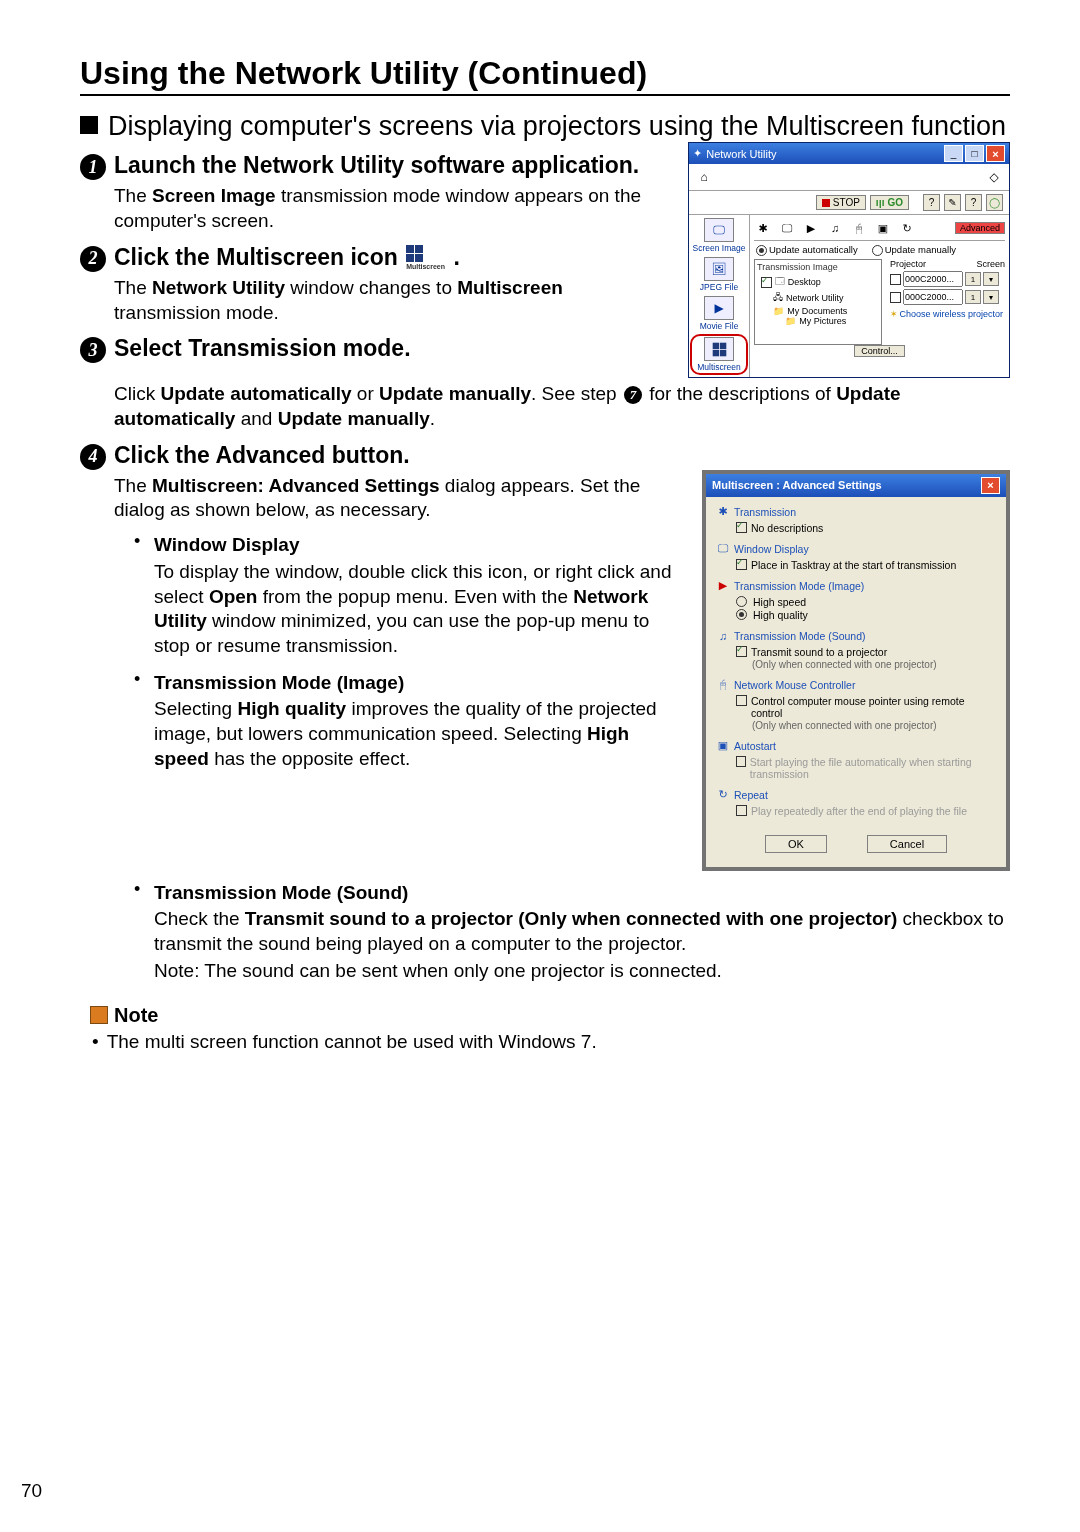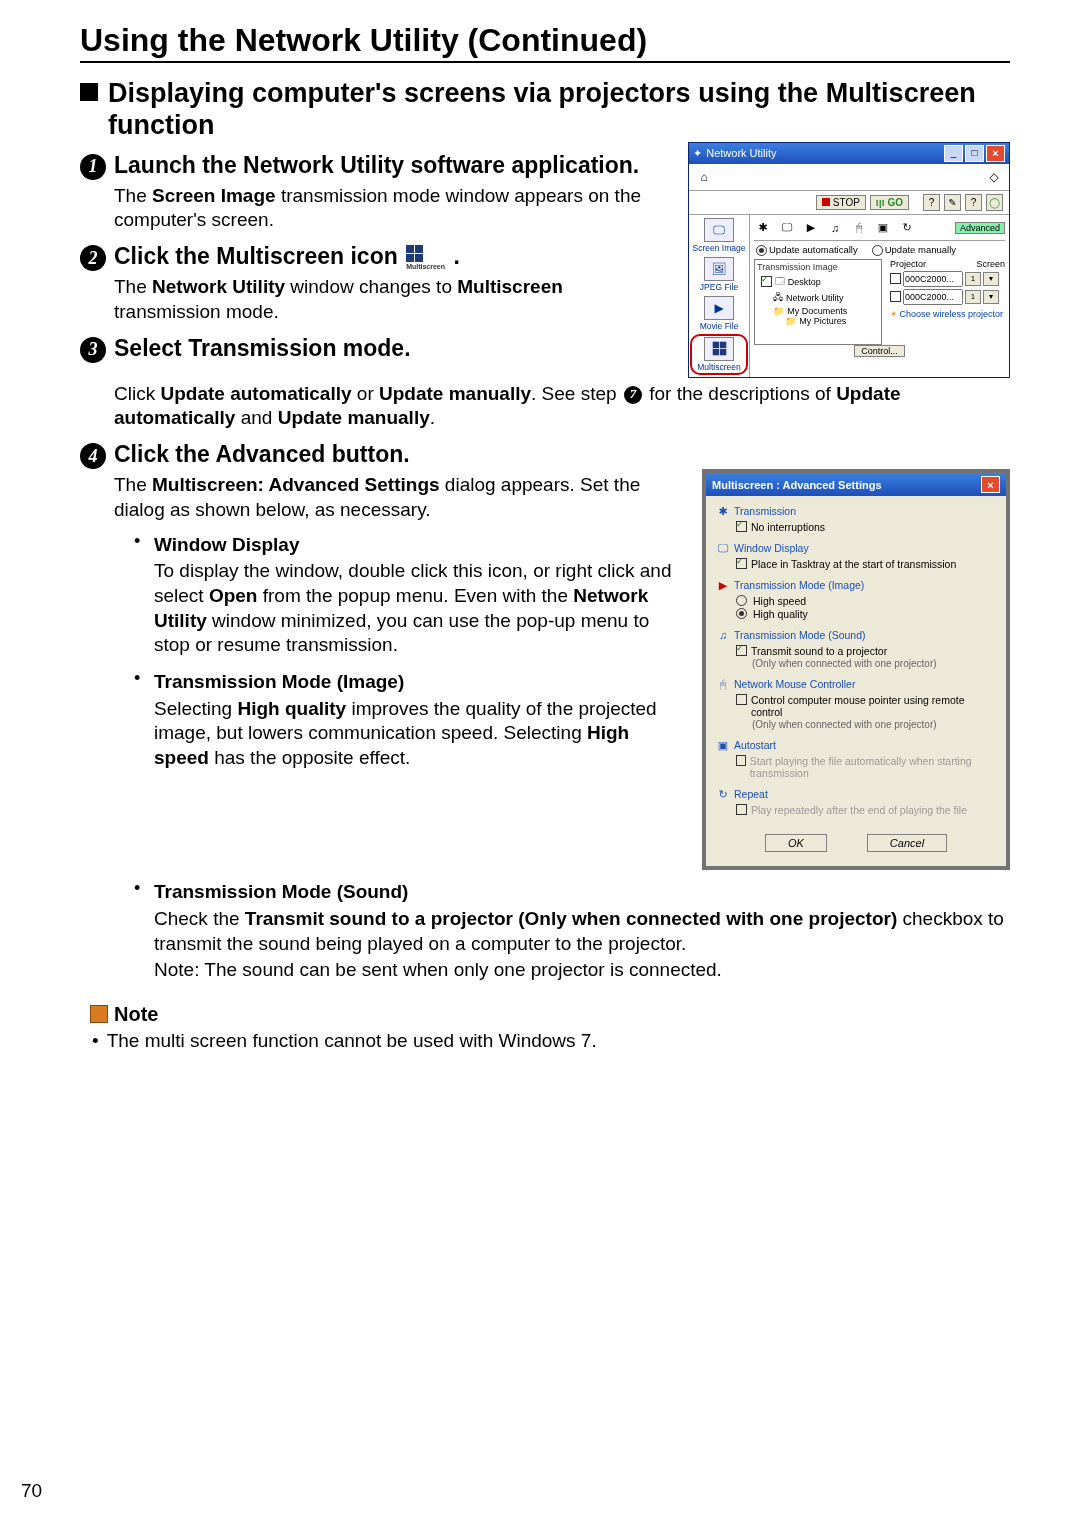--- a/index.html
+++ b/index.html
@@ -7,37 +7,37 @@
     padding: 0;
     background: #fff;
     font-family: Arial, Helvetica, sans-serif;
     color: #000;
     width: 1080px;
   }
   .page {
     width: 1080px;
     height: 1532px;
     box-sizing: border-box;
-    padding: 22px 70px 40px 80px;
+    padding: 55px 70px 40px 80px;
     position: relative;
   }
   .h1 {
     font-size: 32px;
     font-weight: bold;
     border-bottom: 2px solid #000;
     padding-bottom: 2px;
     margin-bottom: 14px;
   }
   .h2-row { display: flex; align-items: flex-start; gap: 10px; }
   .square {
     width: 18px; height: 18px; background: #000; margin-top: 6px; flex: 0 0 18px;
   }
   .h2 {
     font-size: 27px;
-    font-weight: bold;
+    font-weight: normal;
     line-height: 1.2;
   }
   .step-row { display: flex; align-items: flex-start; gap: 8px; margin-top: 10px; }
   .step-num {
     width: 26px; height: 26px; border-radius: 50%;
     background: #000; color: #fff; font-weight: bold;
     display: flex; align-items: center; justify-content: center;
     font-size: 18px; font-style: italic; flex: 0 0 26px; margin-top: 2px;
     font-family: Georgia, serif;
   }
@@ -118,21 +118,21 @@
     width:28px;height:22px;border:1px solid #808080;background:#eef;
     margin:0 auto 1px;display:flex;align-items:center;justify-content:center;font-size:12px;
   }
   .side-item.circled {
     border:2px solid #c00; border-radius:10px;
   }
   .nu-main { flex:1; padding:4px; font-size:10px; }
   .nu-icons-row { display:flex; gap:6px; align-items:center; padding-bottom:3px; border-bottom:1px solid #a0a0a0;}
   .nu-icons-row .glyph-box{font-size:11px;}
   .adv-btn{
-    margin-left:auto;border:1px solid #808080;background:#86efac;
+    margin-left:auto;border:1px solid #808080;background:#ef4444;
     padding:0 4px;font-size:9px;
   }
   .radio-row{display:flex;gap:14px;padding:3px 2px;font-size:9.5px;}
   .radio{width:9px;height:9px;border:1px solid #333;border-radius:50%;display:inline-block;position:relative;margin-right:2px;vertical-align:middle;}
   .radio.sel::after{content:"";position:absolute;inset:2px;background:#333;border-radius:50%;}
   .panel-row{display:flex;gap:8px;}
   .tree-panel{flex:1;border:1px solid #808080;background:#fff;padding:2px;height:80px;overflow:hidden;font-size:9px;}
   .tree-panel .hdr{font-size:9px;color:#333;margin-bottom:2px;}
   .tree-item{padding-left:4px;display:flex;align-items:center;gap:3px;}
   .chk{width:9px;height:9px;border:1px solid #333;display:inline-block;position:relative;}
@@ -162,21 +162,21 @@
   .adv-title .spacer{flex:1;}
   .adv-body{padding:8px 10px 6px;}
   .sect{margin-bottom:8px;}
   .sect-hdr{color:#1c4fb8;display:flex;align-items:center;gap:4px;font-size:10.5px;}
   .sect-hdr .ic{width:14px;height:14px;display:inline-flex;align-items:center;justify-content:center;font-size:11px;}
   .sect-body{padding:2px 0 0 20px;}
   .opt-row{display:flex;align-items:flex-start;gap:4px;margin:1px 0;}
   .sub{color:#666;font-size:10px;padding-left:16px;}
   .disabled{color:#9a9a9a;}
   .btn-row{display:flex;justify-content:center;gap:40px;padding:10px 0 8px;}
-  .dlgbtn{border:1px solid #808080;background:#ece9d8;padding:2px 22px;font-size:11px;font-style:italic;}
+  .dlgbtn{border:1px solid #808080;background:#ece9d8;padding:2px 22px;font-size:11px;}
 
   
   .bullets { margin-left: 54px; font-size:19px; line-height:1.3; }
   .bullets .item { display:flex; gap:10px; margin-top:8px; }
   .bullets .dot { flex:0 0 10px; font-size:18px; line-height:1.2; }
   .bullets .itxt p { margin:2px 0; }
 
   
   .note-row{display:flex;align-items:center;gap:6px;margin-top:18px;margin-left:10px;}
   .note-icon{width:16px;height:16px;background:#d97b1e;border:1px solid #7a4a10;}
@@ -423,21 +423,21 @@
         </div>
         <div class="adv-body">
           <div class="sect">
             <div class="sect-hdr">
                 <span class="ic">✱</span>
                 <span>Transmission</span>
               </div>
             <div class="sect-body">
               <div class="opt-row">
                   <span class="chk sel"></span>
-                  <span>No interruptions</span>
+                  <span>No descriptions</span>
                 </div>
             </div>
           </div>
           <div class="sect">
             <div class="sect-hdr">
                 <span class="ic">🖵</span>
                 <span>Window Display</span>
               </div>
             <div class="sect-body">
               <div class="opt-row">

